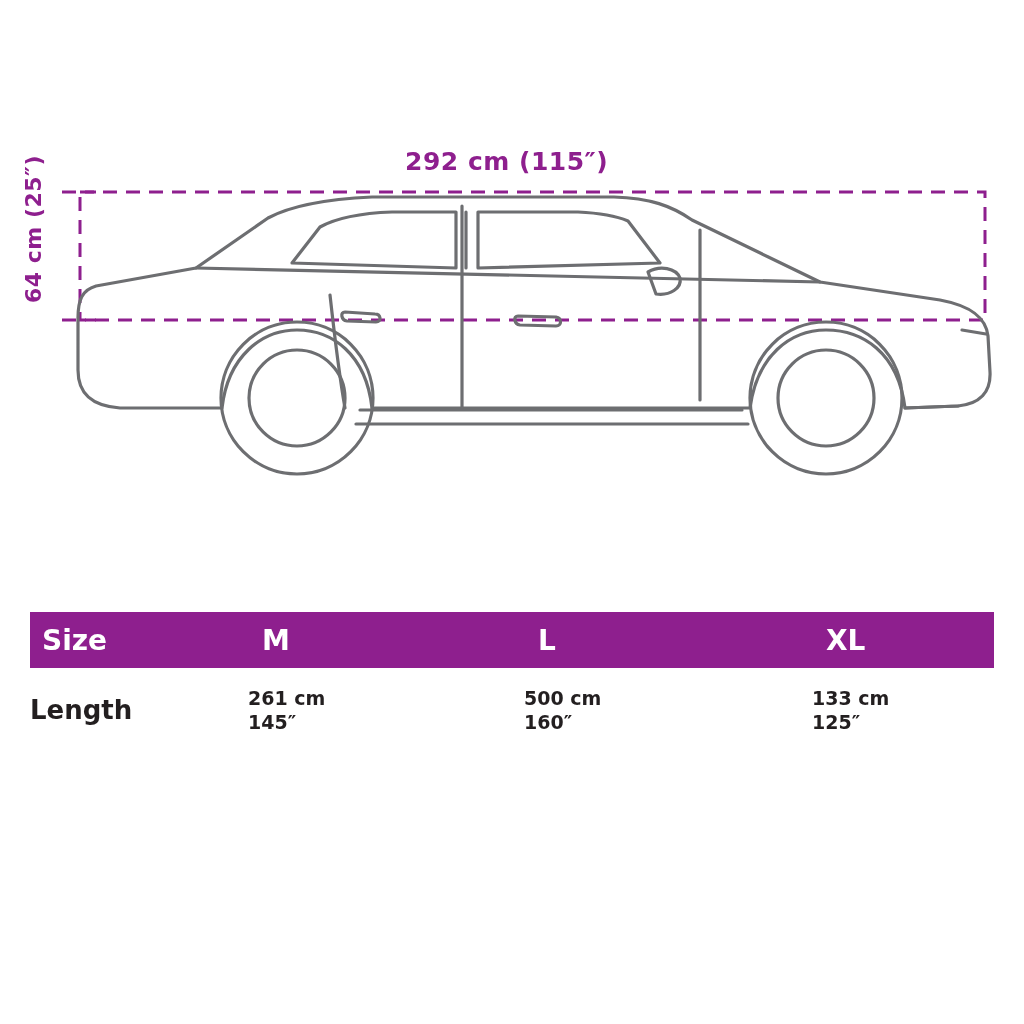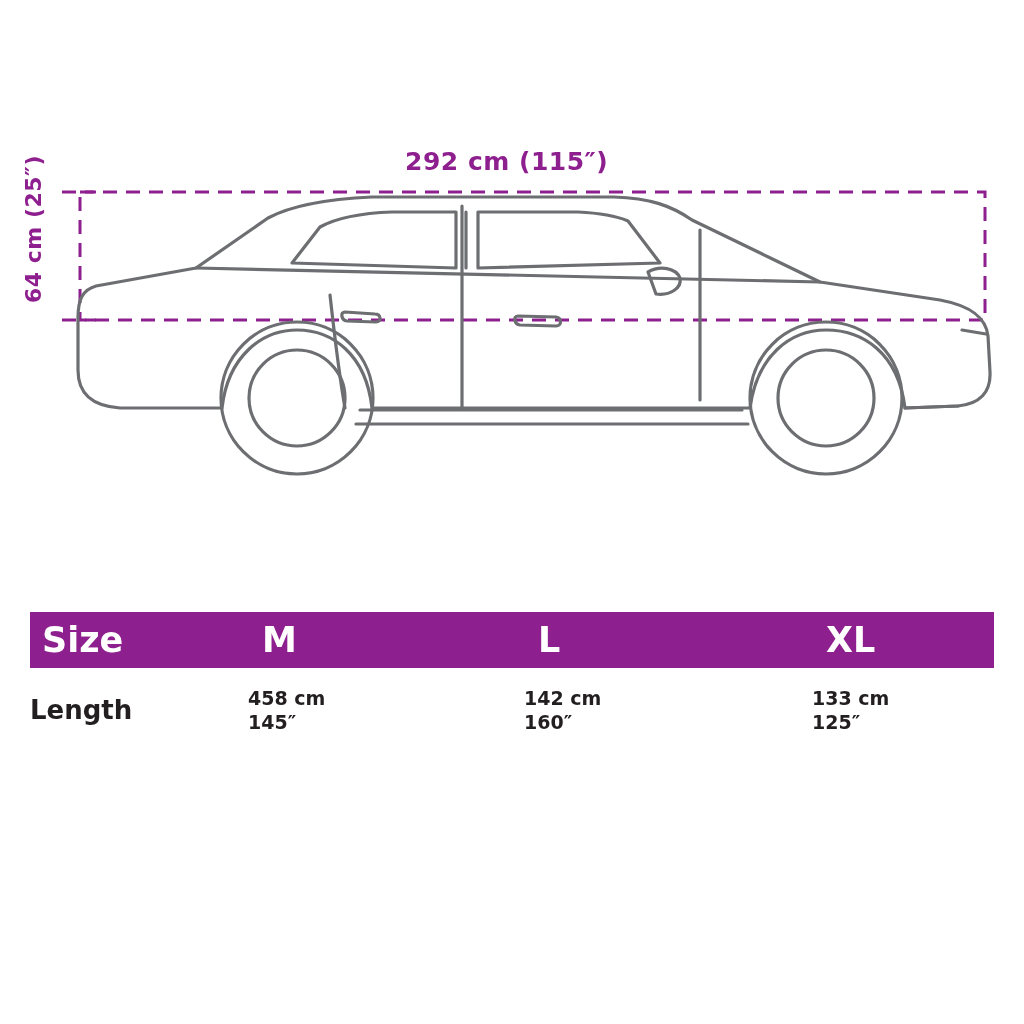--- a/index.html
+++ b/index.html
@@ -62,21 +62,21 @@
   }
   #size-table th,
   #size-table td {
     text-align: left;
     vertical-align: middle;
     padding: 0;
   }
   #size-table thead th {
     background: #8e1f8e;
     color: #ffffff;
-    font-size: 35px;
+    font-size: 28px;
     font-weight: bold;
     height: 56px;
     padding-left: 14px;
   }
   #size-table thead th:first-child {
     padding-left: 12px;
   }
   .row-label {
     font-size: 26px;
     font-weight: bold;
@@ -188,25 +188,25 @@
       <th>Size</th>
       <th>M</th>
       <th>L</th>
       <th>XL</th>
     </tr>
   </thead>
   <tbody>
     <tr class="plain">
       <td class="row-label">Length</td>
       <td class="cell-val">
-        <div>458 cm</div>
+        <div>261 cm</div>
         <div>145″</div>
       </td>
       <td class="cell-val">
-        <div>142 cm</div>
+        <div>500 cm</div>
         <div>160″</div>
       </td>
       <td class="cell-val">
         <div>133 cm</div>
         <div>125″</div>
       </td>
     </tr>
   </tbody>
 </table>
 

